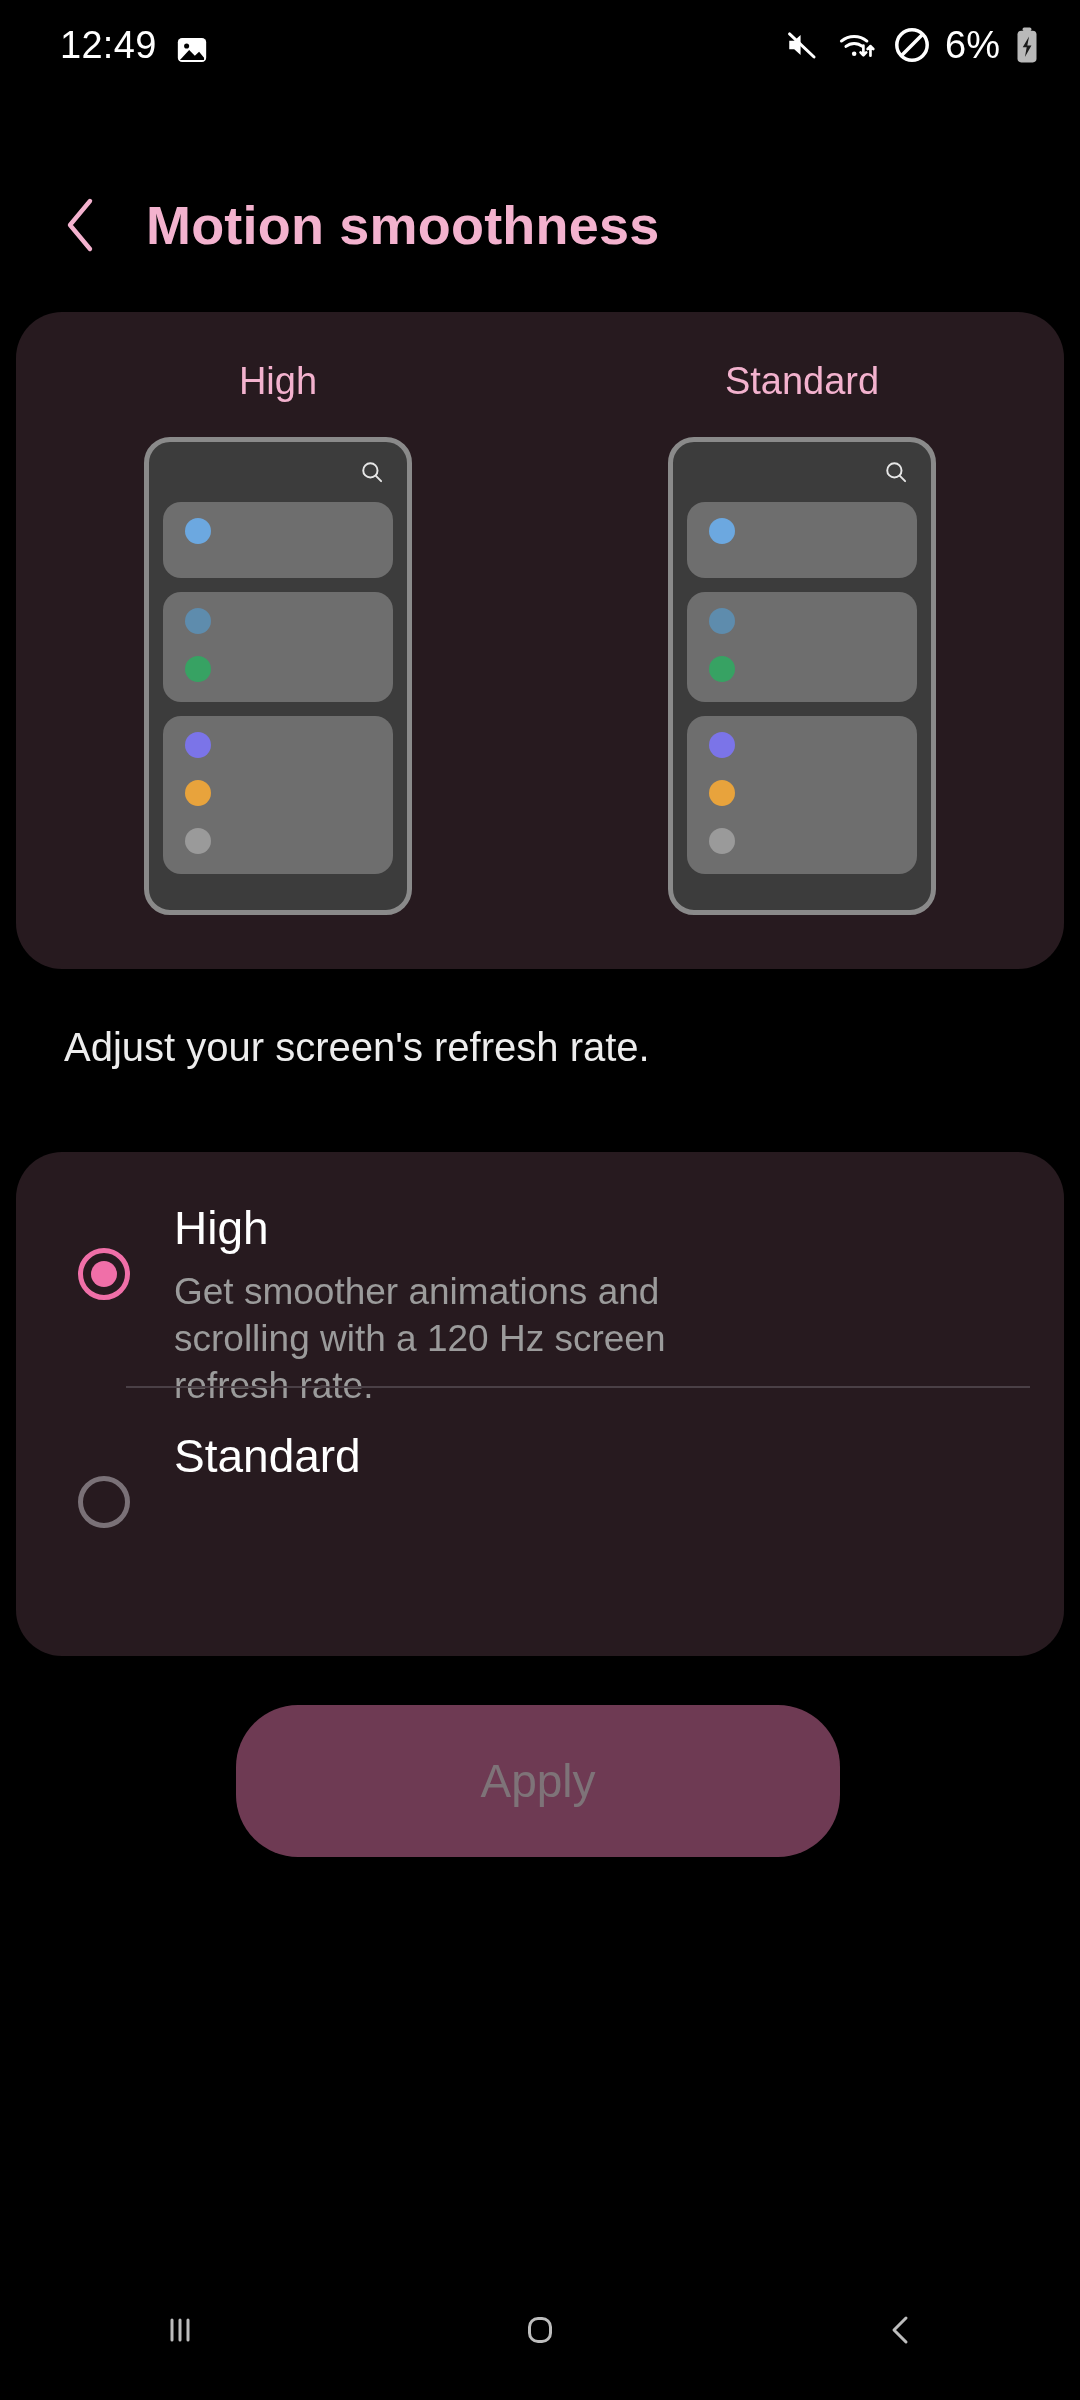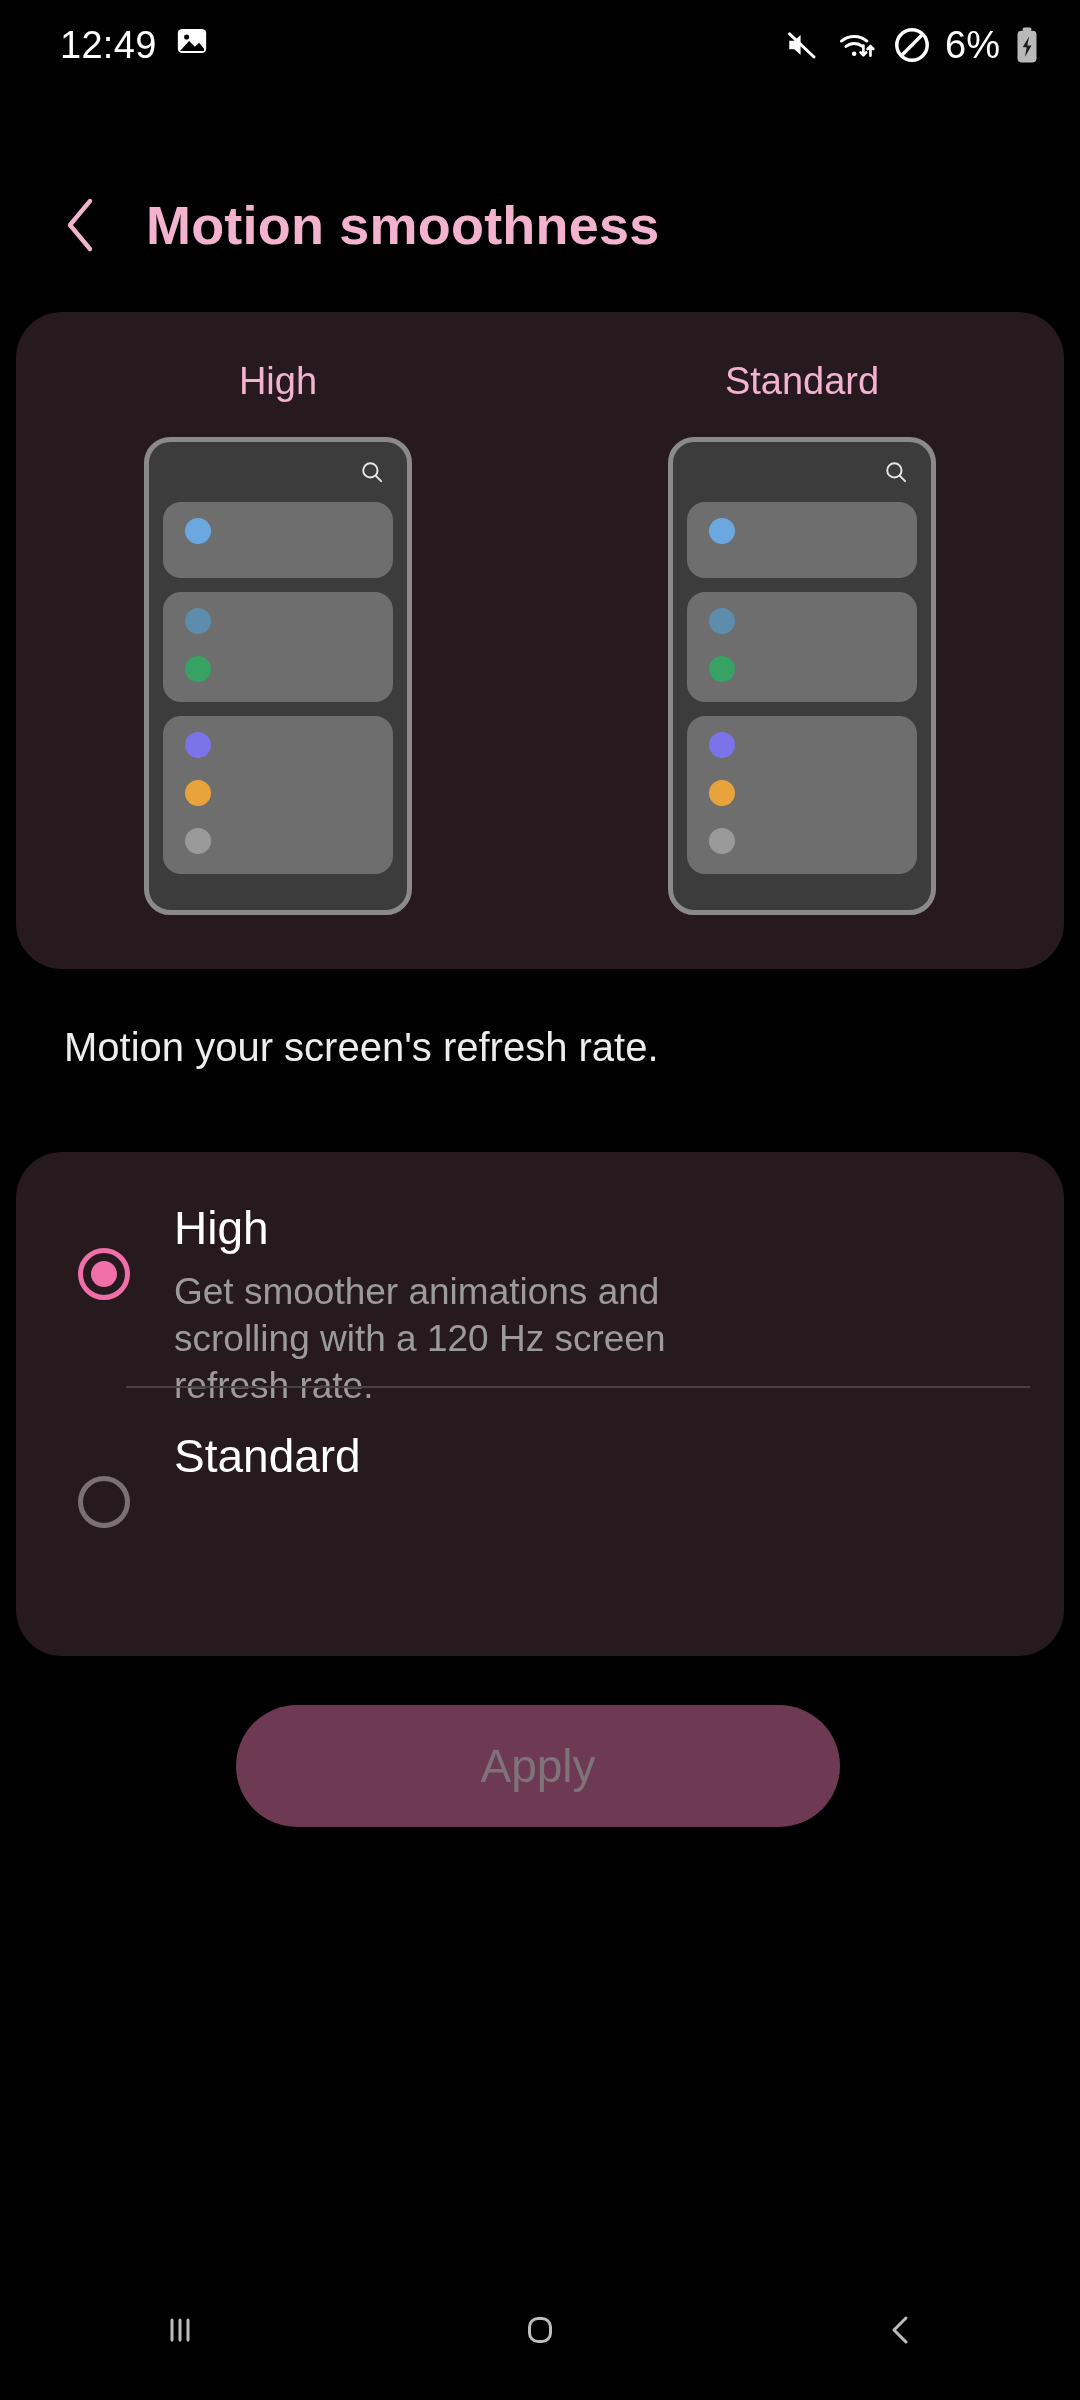--- a/index.html
+++ b/index.html
@@ -11,21 +11,21 @@
     overflow:hidden;
   }
   .screen { position:relative; width:1080px; height:2400px; background:#000; }
 
   
   .statusbar {
     position:absolute; top:0; left:0; width:1080px; height:90px;
     display:flex; align-items:center; justify-content:space-between;
     padding:0 40px 0 60px;
   }
-  .sb-left { display:flex; align-items:flex-start; gap:18px; }
+  .sb-left { display:flex; align-items:flex-end; gap:18px; }
   .sb-time { color:#fff; font-size:38px; letter-spacing:.3px; }
   .sb-right { display:flex; align-items:center; gap:14px; }
   .sb-pct { color:#fff; font-size:38px; }
   .ico { display:block; }
 
   
   .header {
     position:absolute; top:170px; left:0; width:1080px; height:110px;
     display:flex; align-items:center; padding-left:62px; gap:40px;
   }
@@ -116,21 +116,21 @@
     max-width:560px;
   }
   .option-divider {
     position:absolute; left:126px; right:50px; top:1386px;
     height:2px; background:#4A4046;
   }
 
   
   .apply-btn {
     position:absolute; top:1705px; left:236px;
-    width:604px; height:122px;
+    width:604px; height:152px;
     background:#6E3A53; border-radius:62px; border:none;
     color:#7E7378; font-size:46px;
     display:flex; align-items:center; justify-content:center;
   }
 
   
   .navbar {
     position:absolute; bottom:0; left:0; width:1080px; height:140px;
     display:flex; align-items:center; justify-content:space-around;
   }
@@ -233,21 +233,21 @@
               <span class="dot" style="background:#E8A33C"></span>
               <span class="dot" style="background:#9A9A9A"></span>
             </div>
           </div>
         </div>
       </div>
 
     </div>
   </div>
 
-  <div class="section-desc">Motion your screen's refresh rate.</div>
+  <div class="section-desc">Adjust your screen's refresh rate.</div>
 
   <div class="options-card">
 
     <div class="option-row opt0">
       <div class="radio-wrap">
         <span class="radio on"></span>
       </div>
       <div class="option-text">
         <div class="option-title">High</div>
         <div class="option-sub">Get smoother animations and scrolling with a 120 Hz screen refresh rate.</div>

